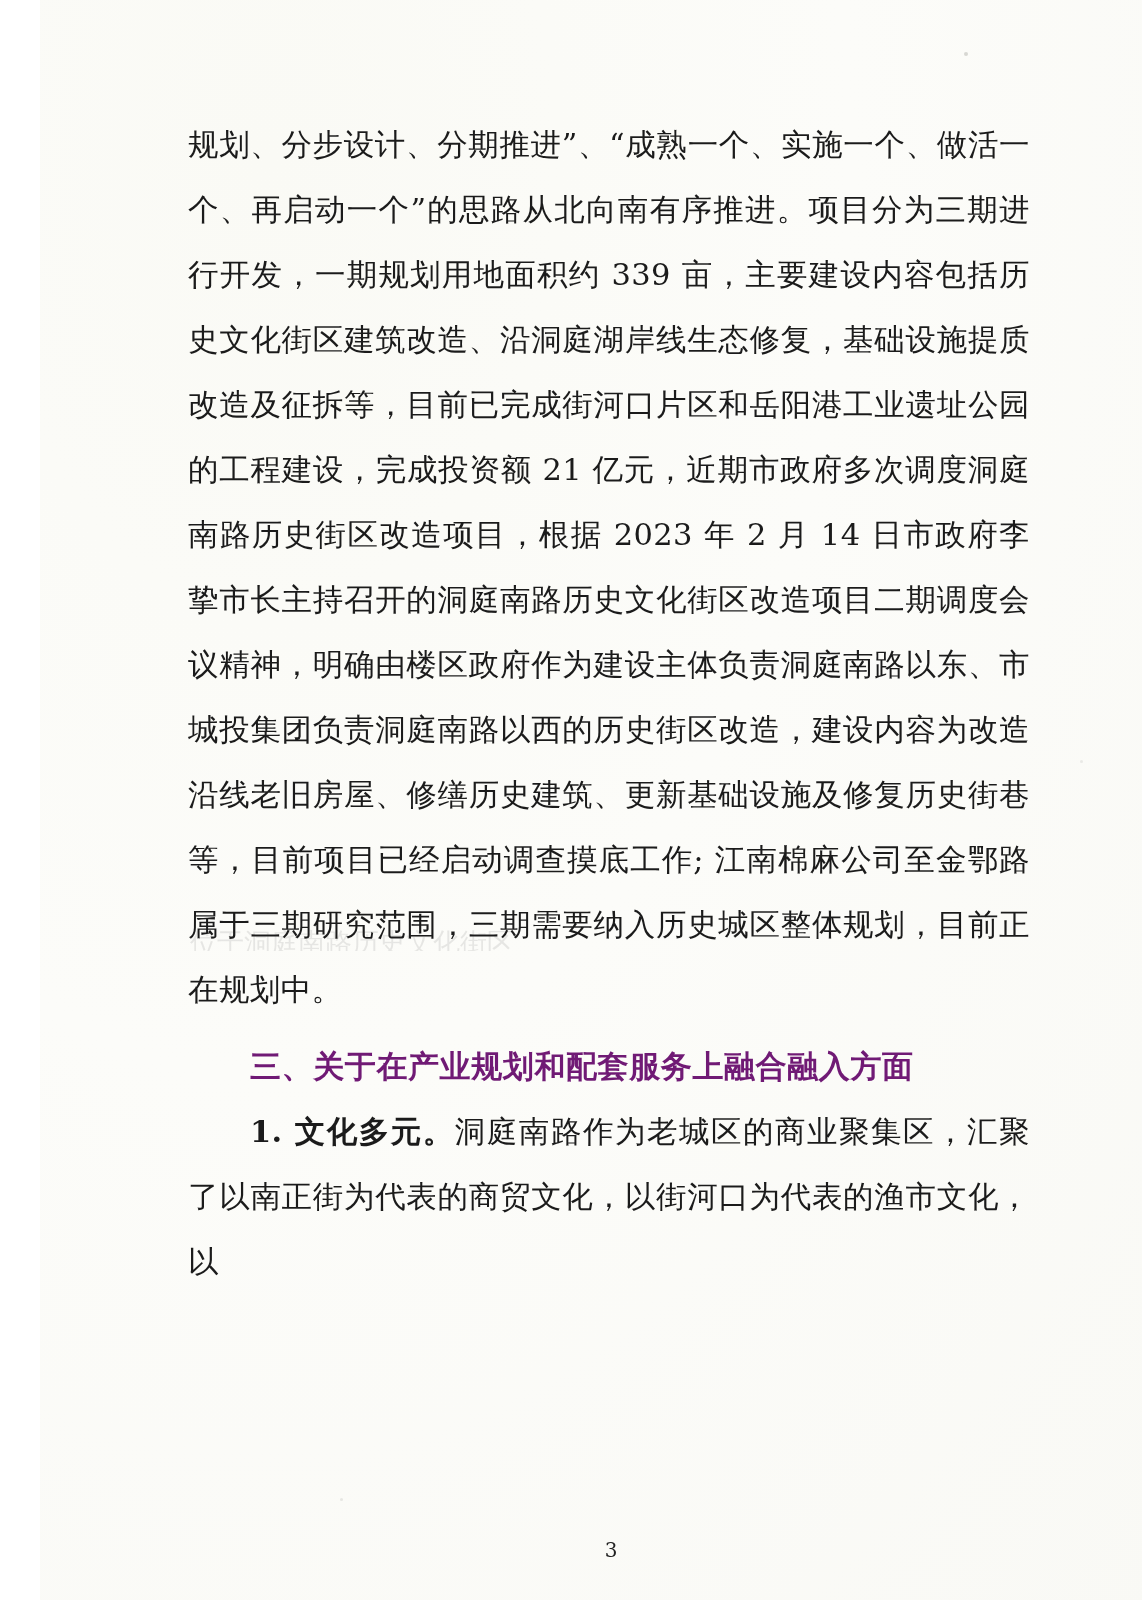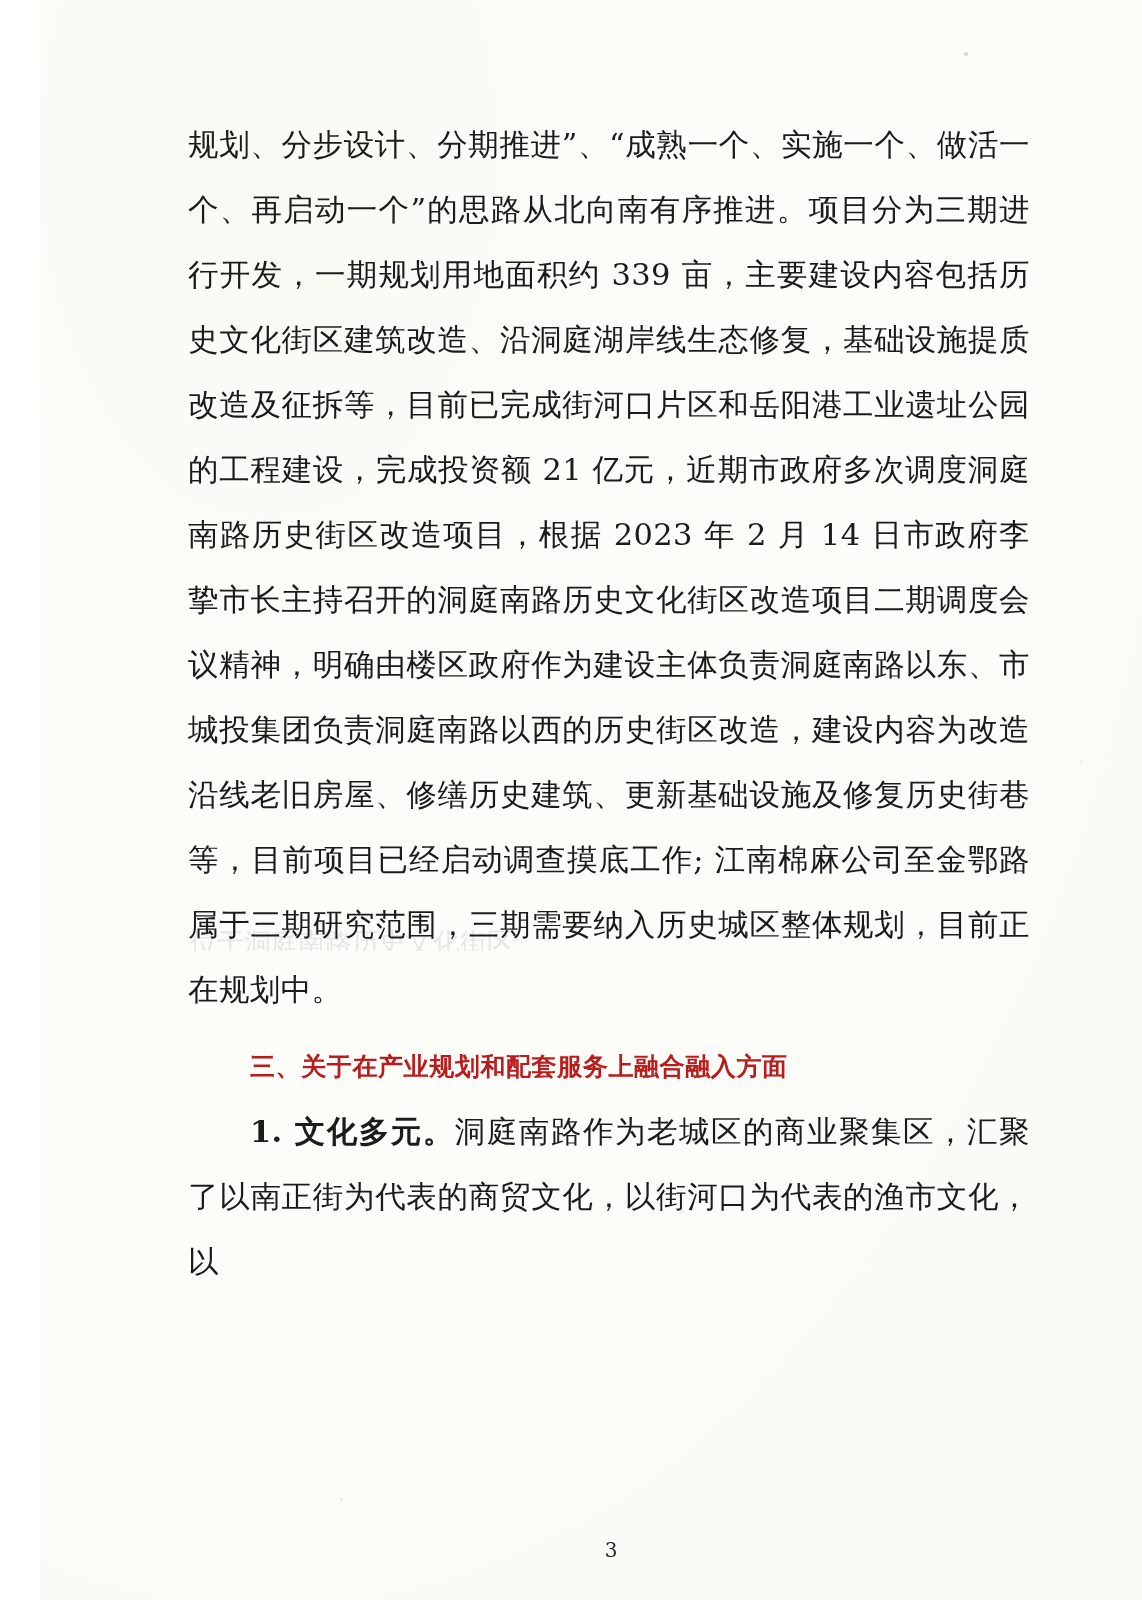--- a/index.html
+++ b/index.html
@@ -48,23 +48,23 @@
     text-justify: inter-ideograph;
     letter-spacing: 0.4px;
     font-family: "DejaVu Serif", serif;
     font-weight: 500;
   }
   p.indent {
     text-indent: 62px;
   }
   h2.section-heading {
     margin: 12px 0 0 0;
-    font-size: 25px;
+    font-size: 31px;
     line-height: 65px;
-    color: #b91c1c;
+    color: #701a75;
     font-weight: 700;
     text-indent: 62px;
     letter-spacing: 0.6px;
     font-family: "DejaVu Serif", serif;
   }
   .run-bold {
     font-weight: 700;
   }
   .page-number {
     position: absolute;

